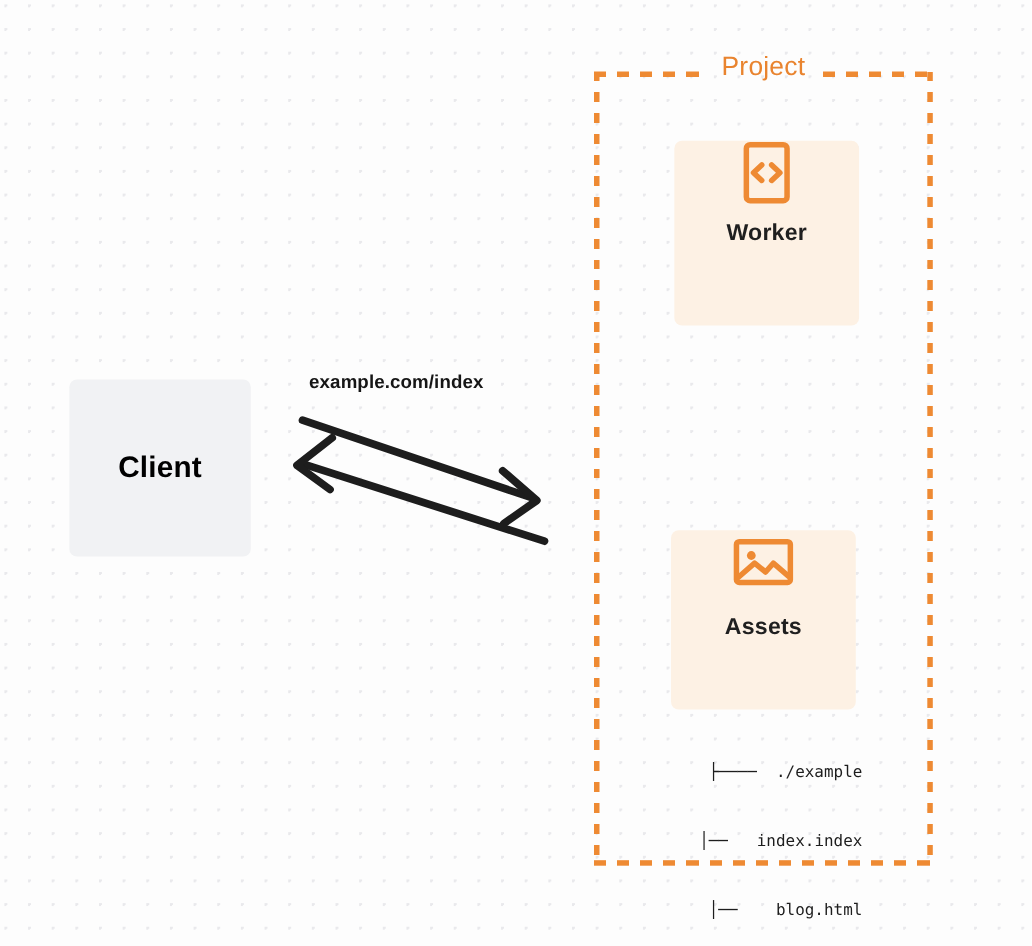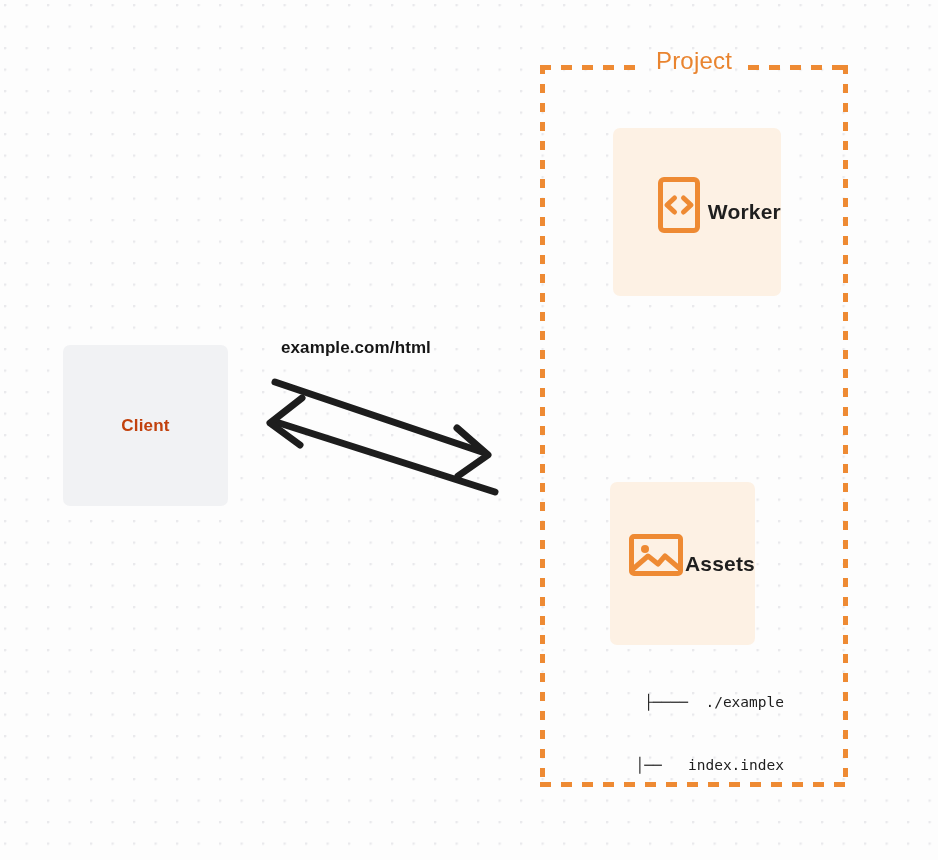--- a/index.html
+++ b/index.html
@@ -32,23 +32,23 @@
     top: 345px;
     width: 165px;
     height: 161px;
     background: #f1f2f4;
     border-radius: 7px;
     display: flex;
     align-items: center;
     justify-content: center;
   }
   #client-node .node-label {
-    font-size: 17px;
+    font-size: 27px;
     font-weight: 700;
-    color: #c2410c;
+    color: #000000;
     letter-spacing: 0.2px;
   }
 
   
   #project-container {
     position: absolute;
     left: 540px;
     top: 65px;
     width: 308px;
     height: 722px;
@@ -91,34 +91,34 @@
     letter-spacing: 0.2px;
     white-space: nowrap;
   }
 
   
   .service-card {
     position: absolute;
     background: #fdf1e4;
     border-radius: 7px;
     display: flex;
-    flex-direction: row;
+    flex-direction: column;
     align-items: center;
-    justify-content: flex-end;
+    justify-content: flex-start;
   }
   #worker-card {
     left: 613px;
     top: 128px;
     width: 168px;
     height: 168px;
   }
   #assets-card {
     left: 610px;
     top: 482px;
-    width: 145px;
+    width: 168px;
     height: 163px;
   }
   .service-icon {
     width: 58px;
     height: 58px;
     display: block;
     margin-bottom: 14px;
   }
   #assets-card .service-icon { margin-bottom: 18px; }
   .service-label {
@@ -180,21 +180,21 @@
       <line x1="275" y1="382" x2="482" y2="452" stroke="#1d1d1d" stroke-width="7" stroke-linecap="round"></line>
       <polyline points="457,428 488,455 458,476" fill="none" stroke="#1d1d1d" stroke-width="7" stroke-linecap="round" stroke-linejoin="round"></polyline>
     </g>
 
     <g>
       <line x1="495" y1="492" x2="276" y2="422" stroke="#1d1d1d" stroke-width="7" stroke-linecap="round"></line>
       <polyline points="302,398 270,423 300,445" fill="none" stroke="#1d1d1d" stroke-width="7" stroke-linecap="round" stroke-linejoin="round"></polyline>
     </g>
   </svg>
 
-  <div id="request-label">example.com/html</div>
+  <div id="request-label">example.com/index</div>
 
   <div id="project-container">
     <div class="dashed-edge horiz" id="project-edge-top-left"></div>
     <div class="dashed-edge horiz" id="project-edge-top-right"></div>
     <div class="dashed-edge horiz" id="project-edge-bottom"></div>
     <div class="dashed-edge vert" id="project-edge-left"></div>
     <div class="dashed-edge vert" id="project-edge-right"></div>
     <div id="project-title">Project</div>
   </div>
 
@@ -212,16 +212,17 @@
       <rect x="4.5" y="10.5" width="49" height="37" rx="2.5" ry="2.5" fill="none" stroke="#ee8a33" stroke-width="5"></rect>
       <circle cx="18" cy="23" r="4" fill="#ee8a33"></circle>
       <polyline points="6,43 21,30 31,38 38,30 52,42" fill="none" stroke="#ee8a33" stroke-width="5" stroke-linecap="round" stroke-linejoin="round"></polyline>
     </svg>
     <span class="service-label">Assets</span>
   </div>
 
   <div id="asset-tree">
     <span class="tree-row">├────  ./example</span>
     <span class="tree-row">│──   index.index</span>
+    <span class="tree-row">│──    blog.html</span>
     
   </div>
 
 </div>
 
 </body></html>

